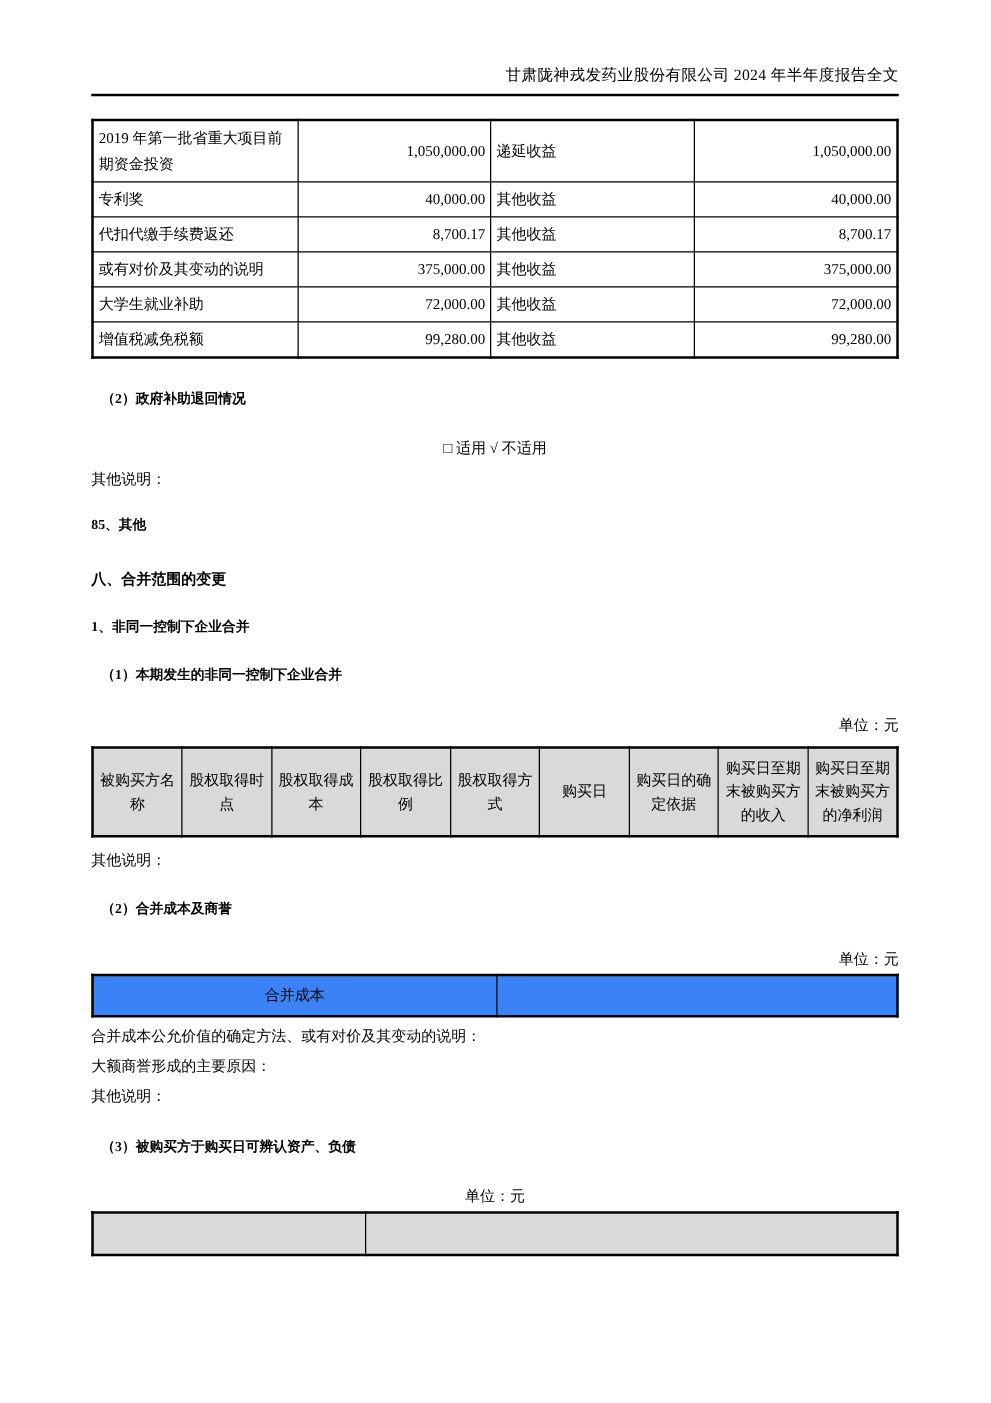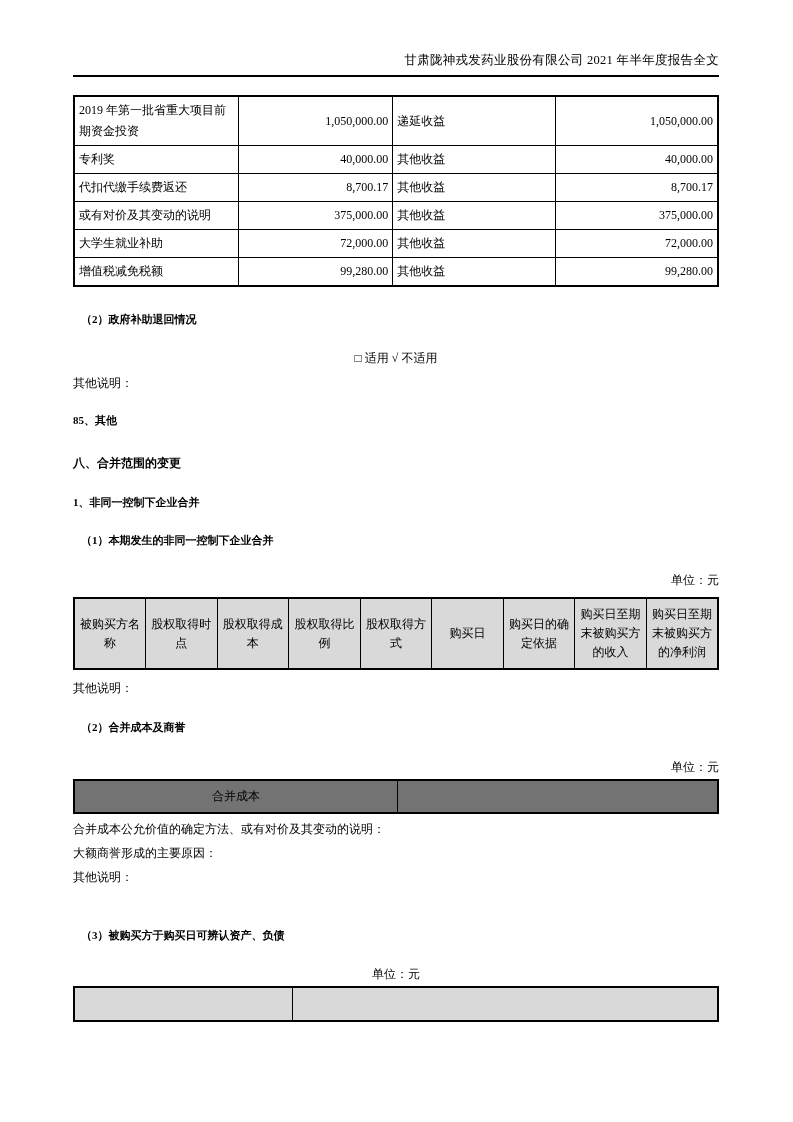--- a/index.html
+++ b/index.html
@@ -29,36 +29,36 @@
   .h3.indent{padding-left:8px;}
   .h2{font-weight:bold;font-size:12px;line-height:20px;}
   .body-line{font-size:12px;line-height:14px;}
   .unit{text-align:right;font-size:12px;line-height:14px;}
   
   .comb{margin-top:10px;}
   .comb th{background:#d9d9d9;text-align:center;vertical-align:middle;
     padding:6px 2px;line-height:19px;}
   
   .mcost{margin-top:5px;}
-  .mcost td{background:#737373;padding:7px 4px;line-height:17px;
+  .mcost td{background:#3b82f6;padding:7px 4px;line-height:17px;
     text-align:center;vertical-align:middle;height:17px;}
   
   .assets{margin-top:5px;}
   .assets td{background:#d9d9d9;height:32px;padding:0 4px;}
   .footer-pn{margin-top:32px;text-align:right;font-size:11.5px;line-height:13px;}
   
   .mt24{margin-top:24px;} .mt23{margin-top:23px;text-align:center;} .mt22{margin-top:22px;}
-  .mt21{margin-top:21px;} .mt26{margin-top:43px;} .mt11{margin-top:11px;} .mt8{margin-top:8px;} .mb10{margin-bottom:10px;}
+  .mt21{margin-top:21px;} .mt26{margin-top:26px;} .mt11{margin-top:11px;} .mt8{margin-top:8px;} .mb10{margin-bottom:10px;}
 </style>
 </head>
 <body>
 
 <div class="page">
 
-  <div class="doc-header">甘肃陇神戎发药业股份有限公司 2021 年半年度报告全文</div>
+  <div class="doc-header">甘肃陇神戎发药业股份有限公司 2024 年半年度报告全文</div>
 
   <table class="tbl subsidy">
     <colgroup>
       <col style="width:25.5%">
         <col style="width:24%">
         <col style="width:25.2%">
         <col style="width:25.3%">
     </colgroup>
     <tbody>
       <tr>

